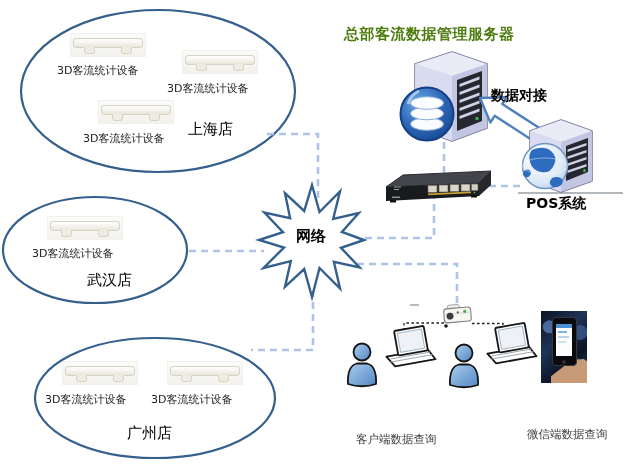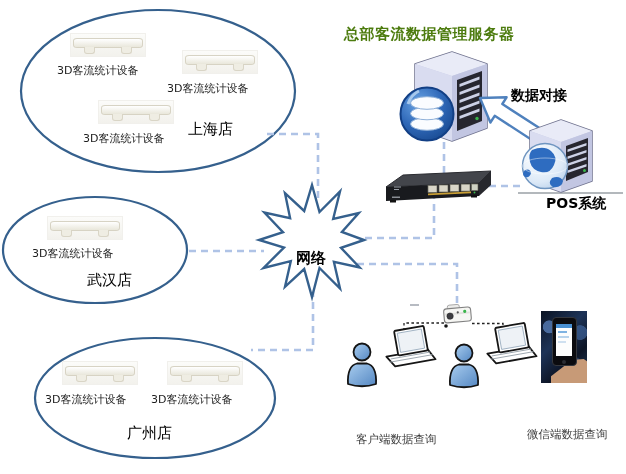--- a/index.html
+++ b/index.html
@@ -3,22 +3,22 @@
 <meta charset="utf-8">
 <style>
   html,body{margin:0;padding:0;background:#fff;}
   .canvas{position:relative;width:626px;height:474px;background:#ffffff;overflow:hidden;
           font-family:"DejaVu Sans",sans-serif;}
   svg{position:absolute;left:0;top:0;}
   .lbl{position:absolute;white-space:nowrap;color:#111;line-height:1.15;}
   .lbl-device{font-size:11px;color:#1c1c1c;}
   .lbl-store{font-size:15px;font-weight:normal;color:#000000;}
   .lbl-title{font-size:15px;font-weight:bold;color:#4d7c0f;letter-spacing:.5px;}
-  .lbl-bold{font-size:14px;font-weight:bold;color:#000;margin-left:20px;}
-  .lbl-net{font-size:15px;font-weight:bold;color:#000;margin-top:22px;}
+  .lbl-bold{font-size:14px;font-weight:bold;color:#000;}
+  .lbl-net{font-size:15px;font-weight:bold;color:#000;}
   .lbl-gray{font-size:11.5px;color:#3a3a3a;margin-top:44px;}
   
   .device-card{position:absolute;width:76px;height:24px;
     background:linear-gradient(#fcfcfa,#f2f1ec);box-shadow:0 0 0 1px #f1f0ec inset;}
   .device-card .bar{position:absolute;left:3px;right:3px;top:5px;height:8px;border-radius:4px/3px;
     background:linear-gradient(#ffffff,#e9e7db);border:1px solid #d7d3c4;}
   .device-card .foot{position:absolute;top:14px;width:9px;height:6px;border-radius:0 0 3px 3px;
     background:#efede3;border:1px solid #d9d5c6;border-top:none;}
   .device-card .f1{left:14px;} .device-card .f2{right:14px;}
   

